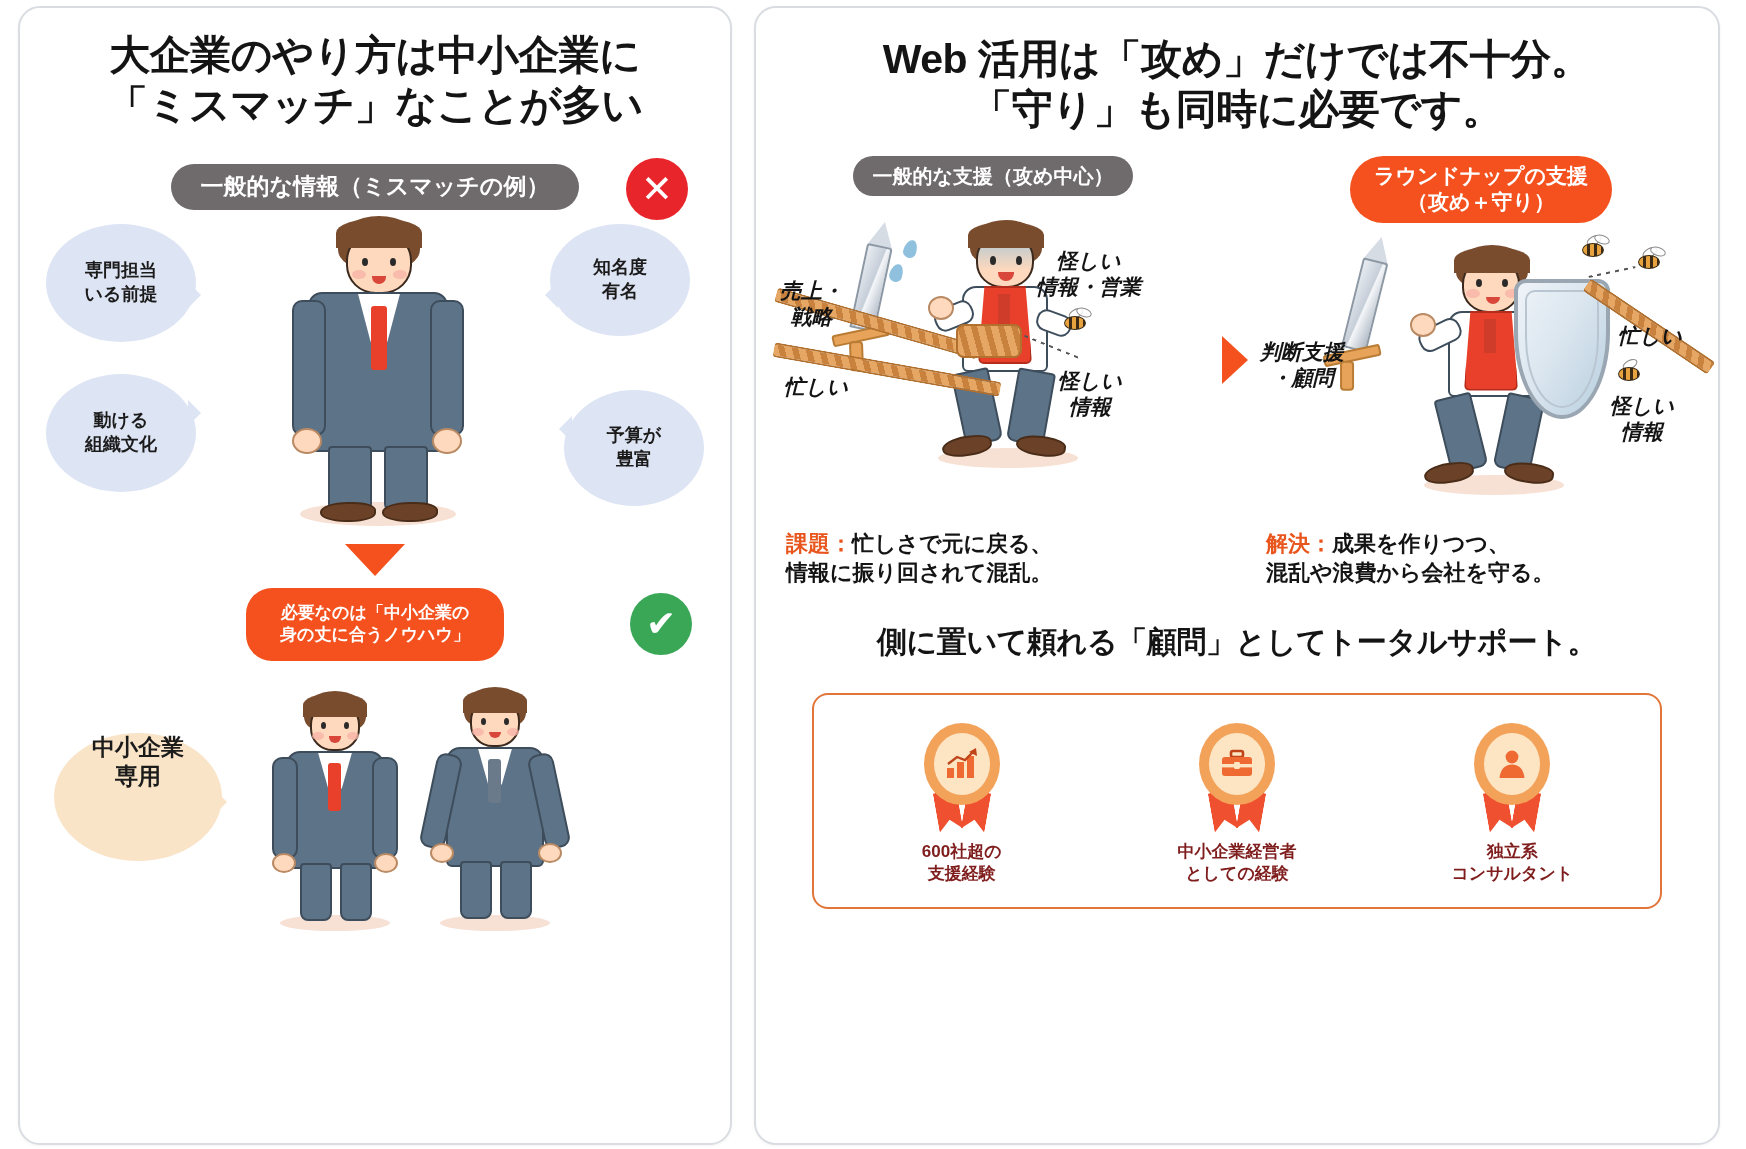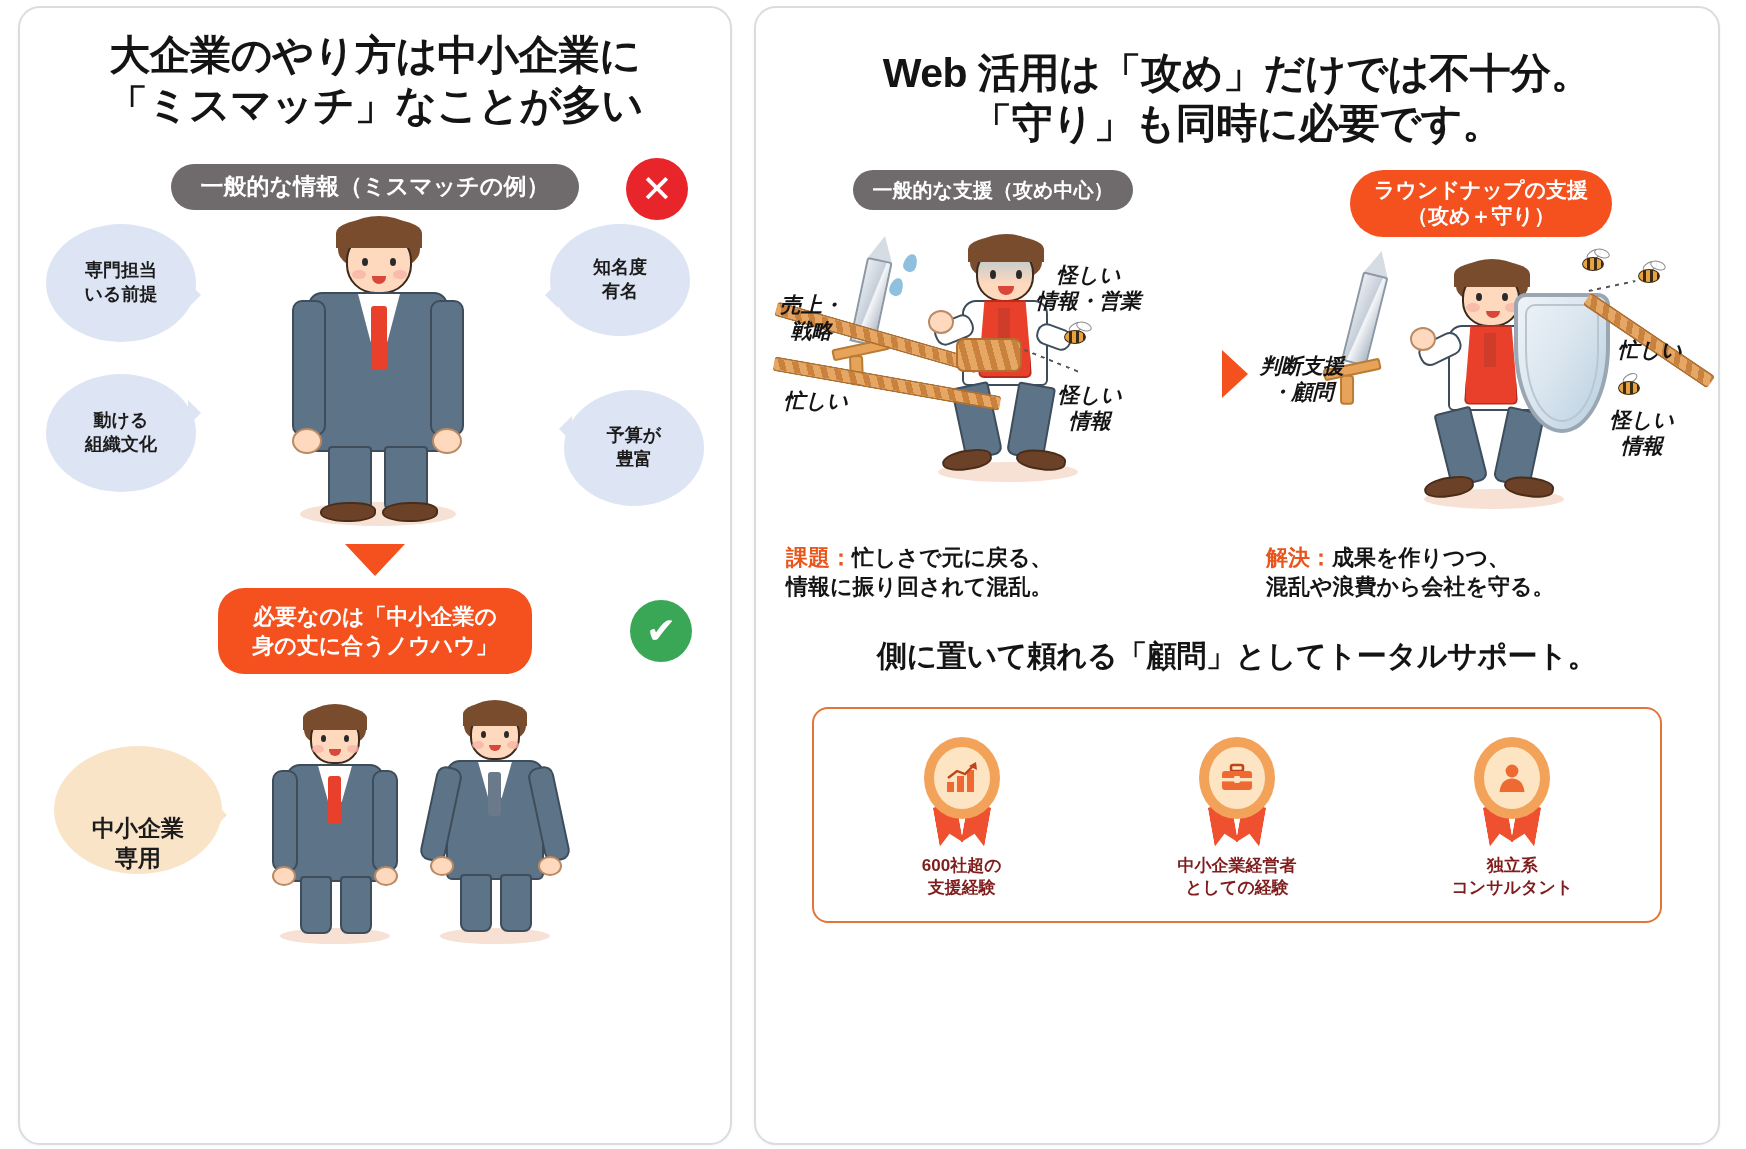--- a/index.html
+++ b/index.html
@@ -23,21 +23,21 @@
 
   
   .title {
     text-align: center;
     font-weight: 700;
     color: #141414;
     letter-spacing: -0.5px;
     line-height: 1.22;
   }
   .title-left  { font-size: 41px; margin-top: 22px; }
-  .title-right { font-size: 41px; margin-top: 40px; }
+  .title-right { font-size: 41px; margin-top: 26px; }
 
   
   .pill {
     display: inline-block;
     border-radius: 999px;
     color: #fff;
     font-weight: 700;
     text-align: center;
     line-height: 1.2;
   }
@@ -86,32 +86,32 @@
   .arrow-down {
     width: 0; height: 0; margin: 0 auto;
     border-left: 30px solid transparent;
     border-right: 30px solid transparent;
     border-top: 32px solid #f4511e;
   }
 
   .lp-banner-row { display: flex; align-items: center; justify-content: center; position: relative; margin-top: 12px; }
   .lp-banner {
     background: #f4511e; color: #fff; border-radius: 26px;
-    font-weight: 700; font-size: 22px; line-height: 1.32;
+    font-weight: 700; font-size: 17px; line-height: 1.32;
     padding: 14px 34px; text-align: center;
   }
   .mark-ok-pos { position: absolute; right: 38px; }
   .check { font-size: 36px; line-height: 1; }
 
   .lp-bottom { position: relative; height: 270px; margin-top: 10px; }
   .bubble-cream {
     position: absolute; left: 34px; top: 62px;
     width: 168px; height: 128px;
     background: #fae4c8; border-radius: 50%;
-    display: flex; align-items: flex-end; justify-content: center;
+    display: flex; align-items: flex-start; justify-content: center;
     text-align: center; font-weight: 700; font-size: 23px; color: #1b1b1b; line-height: 1.3;
   }
   .bubble-cream::after {
     content: ""; position: absolute; right: -18px; top: 56px;
     border: 13px solid transparent; border-left-color: #fae4c8;
   }
 
   
   .person { position: absolute; }
   .p-head { background: #ffd9bd; border-radius: 48% 48% 45% 45%; position: absolute; }

